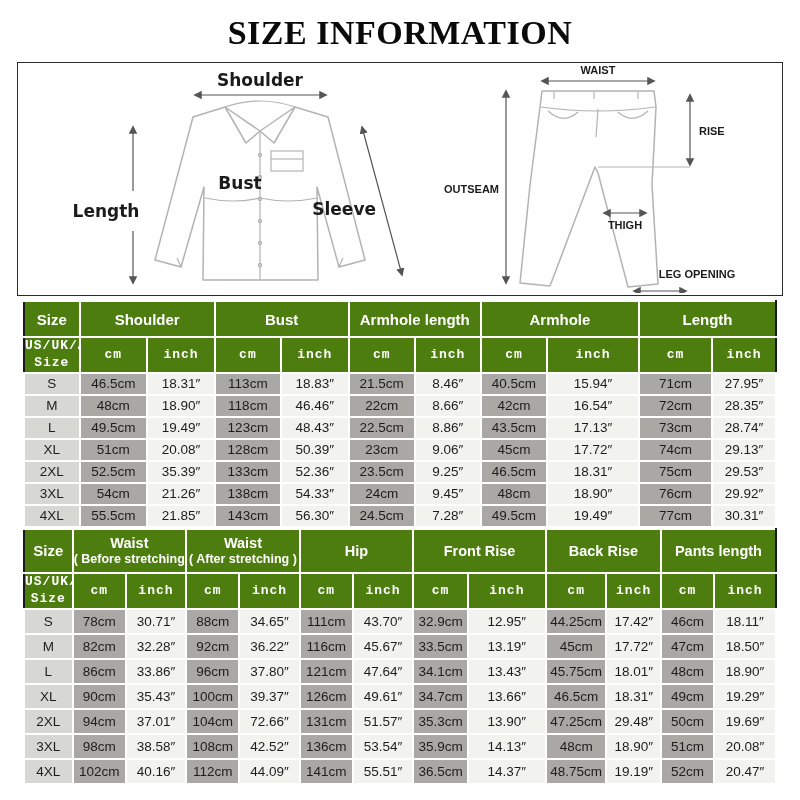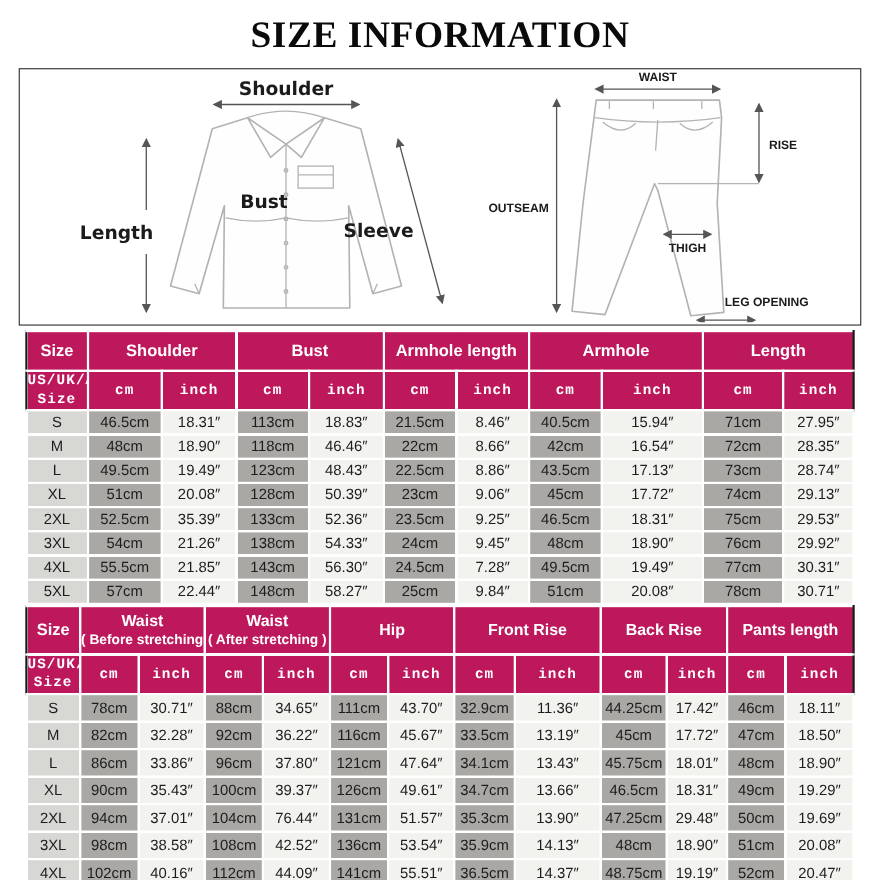--- a/index.html
+++ b/index.html
@@ -17,21 +17,21 @@
   .cloth{fill:#fefefe;stroke:#b3b3b3;stroke-width:1.5;stroke-linejoin:round;}
   .clothline{fill:none;stroke:#b3b3b3;stroke-width:1.2;}
   .measure{stroke:#555;stroke-width:1.2;fill:none;}
   .lab-big{font-size:17px;font-weight:bold;fill:#1b1b1b;font-family:"DejaVu Sans",sans-serif;}
   .lab-small{font-size:11px;font-weight:bold;fill:#1b1b1b;font-family:"Liberation Sans",sans-serif;}
 
   table.size-table{width:754px;margin:0 auto;border-collapse:collapse;table-layout:fixed;
                    border-top:2px solid #1a1a1a;border-bottom:2px solid #1a1a1a;}
   table.size-table th,table.size-table td{border:2px solid #ffffff;text-align:center;
                    vertical-align:middle;padding:0;overflow:hidden;white-space:nowrap;}
-  thead th{background:#be185d;color:#ffffff;font-weight:bold;}
+  thead th{background:#4d7c0f;color:#ffffff;font-weight:bold;}
   thead tr th:first-child{border-left:2px solid #1a1a1a;}
   thead tr th:last-child{border-right:2px solid #1a1a1a;}
   .gb{border-left:2px solid #1a1a1a !important;}
   tr.group-row th{font-size:15px;height:34px;}
   #bottom-table tr.group-row th{height:42px;}
   .grp-l1{font-size:14.5px;line-height:1.25;}
   .grp-l2{font-size:12.5px;line-height:1.2;}
   tr.unit-row th{font-size:13px;height:31px;font-family:"Liberation Mono",monospace;letter-spacing:1px;}
   th.size-sub{font-size:11.5px;line-height:1.3;letter-spacing:0;}
   tbody td{font-size:13.5px;color:#1d1d1d;}
@@ -243,33 +243,20 @@
           <td class="c-inch">21.85″</td>
           <td class="c-cm">143cm</td>
           <td class="c-inch">56.30″</td>
           <td class="c-cm">24.5cm</td>
           <td class="c-inch">7.28″</td>
           <td class="c-cm">49.5cm</td>
           <td class="c-inch">19.49″</td>
           <td class="c-cm">77cm</td>
           <td class="c-inch">30.31″</td>
         </tr>
-        <tr>
-          <td class="c-size">5XL</td>
-          <td class="c-cm">57cm</td>
-          <td class="c-inch">22.44″</td>
-          <td class="c-cm">148cm</td>
-          <td class="c-inch">58.27″</td>
-          <td class="c-cm">25cm</td>
-          <td class="c-inch">9.84″</td>
-          <td class="c-cm">51cm</td>
-          <td class="c-inch">20.08″</td>
-          <td class="c-cm">78cm</td>
-          <td class="c-inch">30.71″</td>
-        </tr>
       </tbody>
   </table>
 
   <table class="size-table" id="bottom-table">
     <colgroup>
       <col style="width:6.6%">
         <col style="width:7.2%">
         <col style="width:8.2%">
       <col style="width:7.2%">
         <col style="width:8.2%">
@@ -328,21 +315,21 @@
     <tbody id="bottom-body">
         <tr>
           <td class="c-size">S</td>
           <td class="c-cm">78cm</td>
           <td class="c-inch">30.71″</td>
           <td class="c-cm">88cm</td>
           <td class="c-inch">34.65″</td>
           <td class="c-cm">111cm</td>
           <td class="c-inch">43.70″</td>
           <td class="c-cm">32.9cm</td>
-          <td class="c-inch">11.36″</td>
+          <td class="c-inch">12.95″</td>
           <td class="c-cm">44.25cm</td>
           <td class="c-inch">17.42″</td>
           <td class="c-cm">46cm</td>
           <td class="c-inch">18.11″</td>
         </tr>
         <tr>
           <td class="c-size">M</td>
           <td class="c-cm">82cm</td>
           <td class="c-inch">32.28″</td>
           <td class="c-cm">92cm</td>
@@ -384,21 +371,21 @@
           <td class="c-cm">46.5cm</td>
           <td class="c-inch">18.31″</td>
           <td class="c-cm">49cm</td>
           <td class="c-inch">19.29″</td>
         </tr>
         <tr>
           <td class="c-size">2XL</td>
           <td class="c-cm">94cm</td>
           <td class="c-inch">37.01″</td>
           <td class="c-cm">104cm</td>
-          <td class="c-inch">76.44″</td>
+          <td class="c-inch">72.66″</td>
           <td class="c-cm">131cm</td>
           <td class="c-inch">51.57″</td>
           <td class="c-cm">35.3cm</td>
           <td class="c-inch">13.90″</td>
           <td class="c-cm">47.25cm</td>
           <td class="c-inch">29.48″</td>
           <td class="c-cm">50cm</td>
           <td class="c-inch">19.69″</td>
         </tr>
         <tr>

